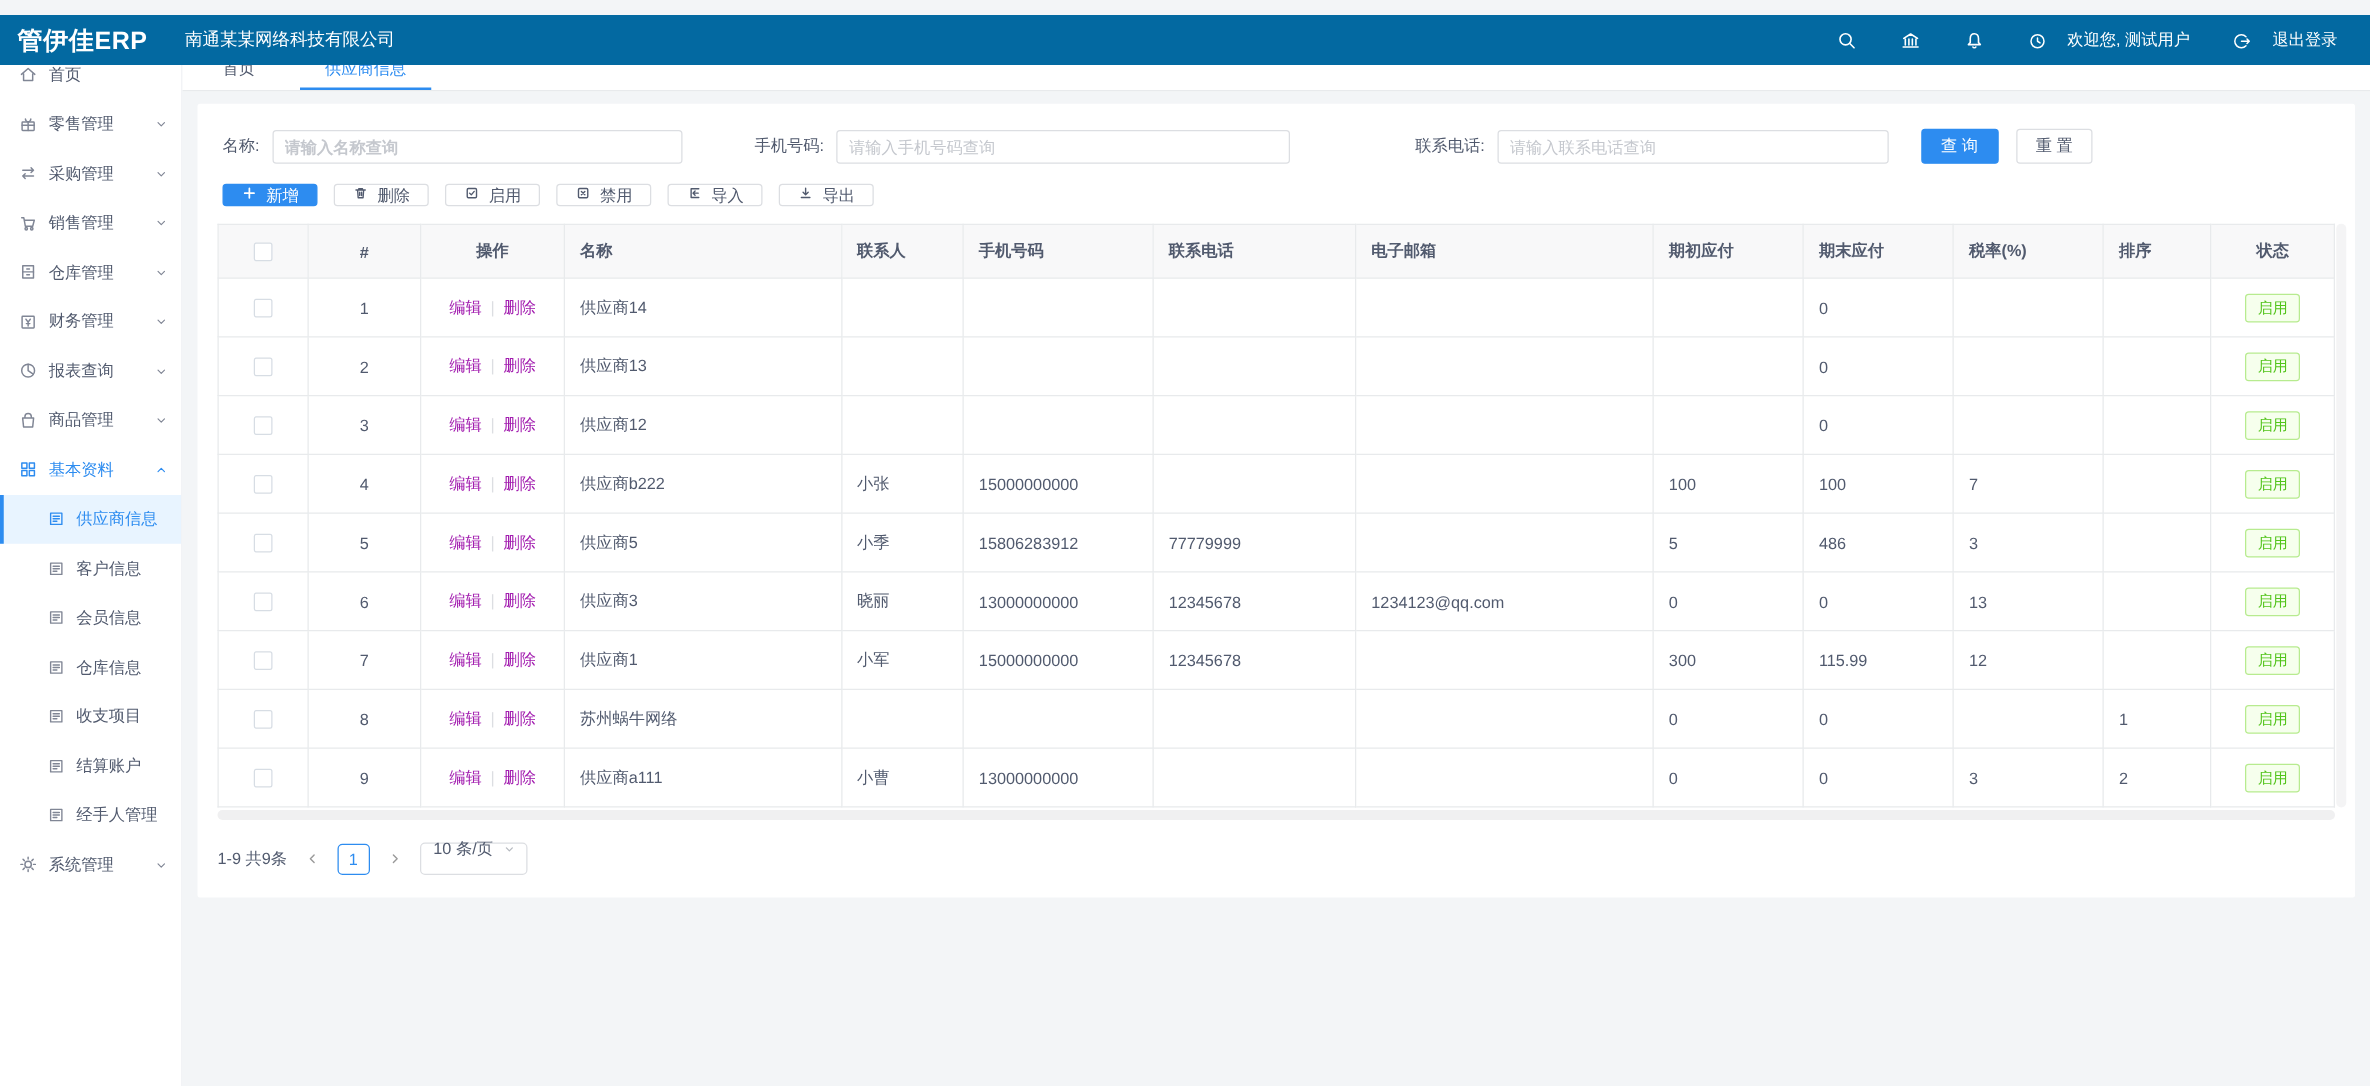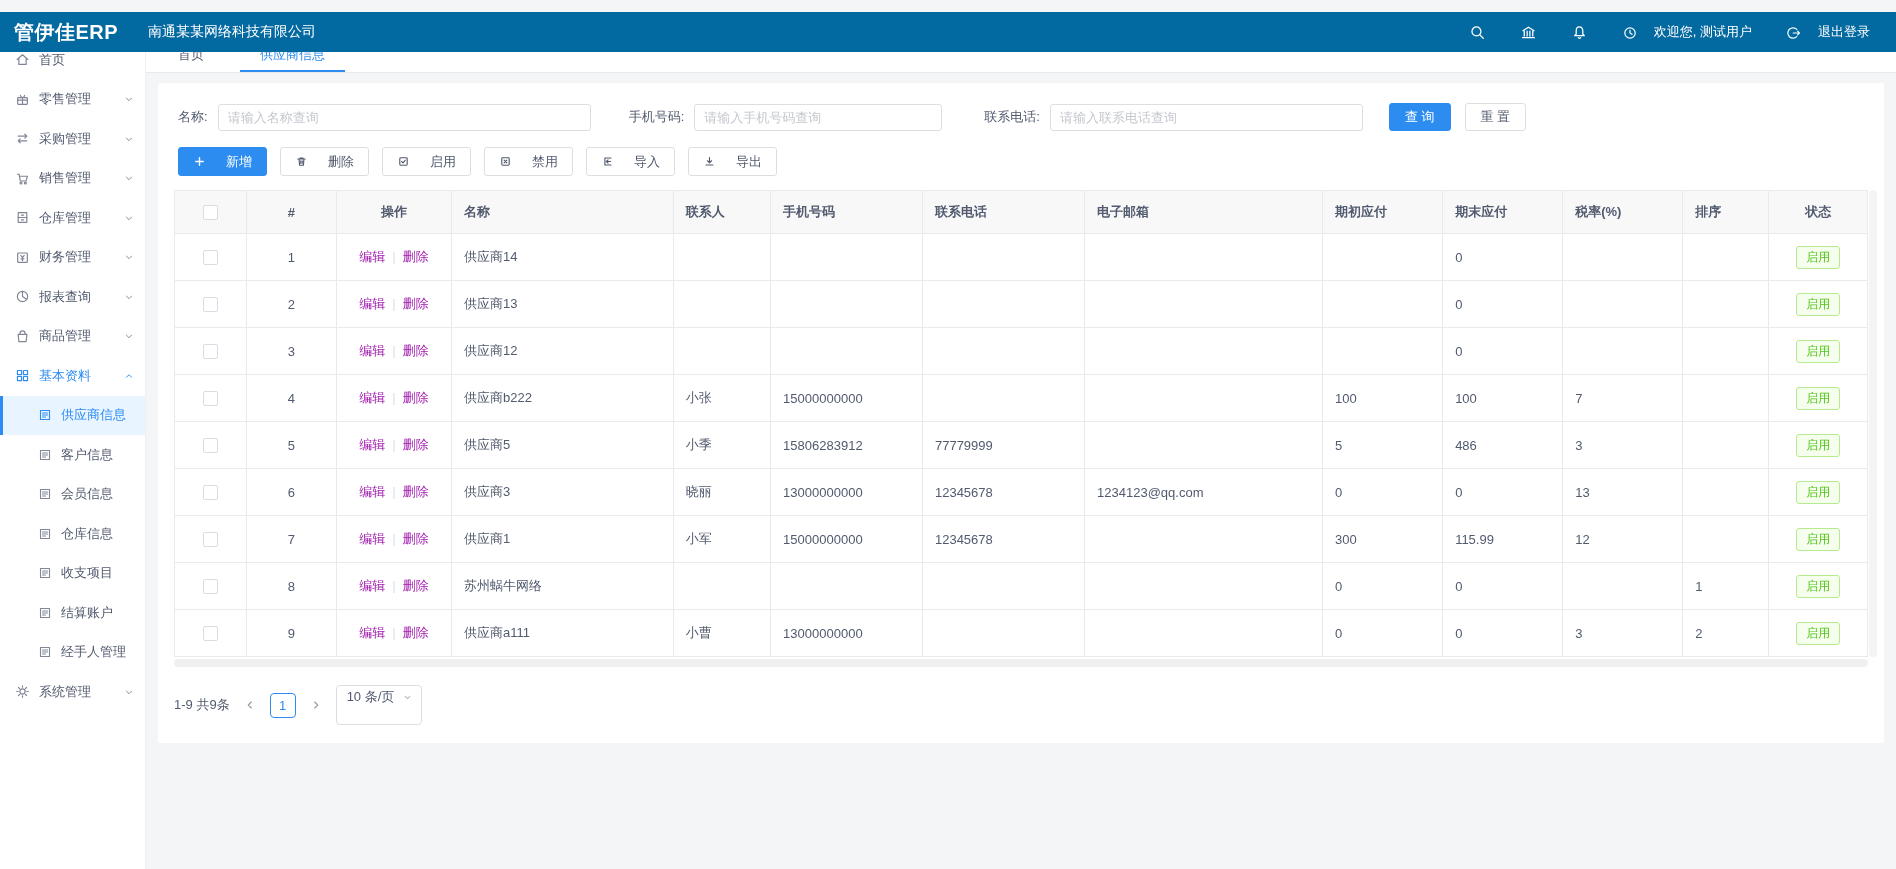--- a/index.html
+++ b/index.html
@@ -30,30 +30,30 @@
   .tab { display:flex; align-items:center; padding:0 20px; font-size:13px; color:#515a6e; cursor:pointer; border-bottom:2px solid transparent; }
   .tab.active { color:#2d8cf0; border-bottom-color:#2d8cf0; }
 
   .card { margin:10px 12px 0 12px; background:#fff; border-radius:2px; padding:6px 16px 18px 16px; }
 
   
   .search-row { display:flex; align-items:center; padding:14px 4px 16px 4px; font-size:13px; color:#515a6e; }
   .search-row label { margin-right:10px; white-space:nowrap; }
   .s-input { height:27px; border:1px solid #dcdee2; border-radius:3px; padding:0 9px; font-size:13px; color:#515a6e; outline:none; font-family:inherit; }
   .s-input::placeholder { color:#c5c8ce; }
-  .w1 { width:373px; margin-right:38px; }
-  .w2 { width:248px; margin-right:42px; }
+  .w1 { width:328px; margin-right:58px;font-weight:bold; }
+  .w2 { width:363px; margin-right:100px; }
   .w3 { width:313px; margin-right:26px; }
   .btn { height:28px; padding:0 15px; border-radius:3px; font-size:13px; cursor:pointer; border:1px solid #dcdee2; background:#fff; color:#515a6e; font-family:inherit; }
   .btn.primary { background:#2d8cf0; border-color:#2d8cf0; color:#fff; }
   .btn + .btn { margin-left:14px; }
 
   
   .toolbar { display:flex; gap:13px; padding:0 4px 14px 4px; }
-  .tbtn { height:29px; display:flex; align-items:center; gap:20px; padding:0 14px; border:1px solid #dcdee2; background:#fff; color:#515a6e; border-radius:3px; font-size:13px; cursor:pointer; font-family:inherit; }
+  .tbtn { height:18px; display:flex; align-items:flex-start; gap:7px; padding:0 14px; border:1px solid #dcdee2; background:#fff; color:#515a6e; border-radius:3px; font-size:13px; cursor:pointer; font-family:inherit; }
   .tbtn.primary { background:#2d8cf0; border-color:#2d8cf0; color:#fff; }
   .ticon { stroke:currentColor; fill:none; stroke-width:1.2; stroke-linecap:round; stroke-linejoin:round; }
 
   
   .table-wrap { position:relative; }
   table { width:100%; border-collapse:collapse; table-layout:fixed; }
   th, td { border:1px solid #e8eaec; font-size:13px; color:#515a6e; padding:0 12px; text-align:left; overflow:hidden; white-space:nowrap; }
   thead th { background:#f8f8f9; height:43px; font-weight:bold; }
   tbody td { height:47px; background:#fff; }
   .c-center { text-align:center; }
@@ -62,21 +62,21 @@
   .sep { color:#dcdee2; margin:0 7px; }
   .badge { display:inline-block; padding:2px 9px; font-size:12px; color:#52c41a; background:#f6ffed; border:1px solid #b7eb8f; border-radius:3px; }
   .v-scroll { position:absolute; top:0; right:-9px; width:8px; height:100%; background:#f4f4f5; border-radius:4px; }
   .h-scroll { height:8px; background:#f0f0f1; margin-top:2px; border-radius:4px; }
 
   
   .pagination { display:flex; justify-content:flex-start; align-items:center; gap:10px; padding:18px 2px 0 0; font-size:13px; color:#515a6e; }
   .pg-arrow { display:flex; align-items:center; justify-content:center; width:20px; height:24px; cursor:pointer; }
   .pg-arrow .picon { stroke:#999; fill:none; stroke-width:1.3; stroke-linecap:round; stroke-linejoin:round; }
   .pg-num { min-width:26px; height:25px; line-height:23px; text-align:center; border:1px solid #2d8cf0; color:#2d8cf0; border-radius:4px; cursor:pointer; }
-  .pg-size { display:flex; align-items:center; gap:8px; height:40px; padding:0 8px 16px 10px; border:1px solid #dcdee2; border-radius:4px; color:#515a6e; cursor:pointer; background:#fff; }
+  .pg-size { display:flex; align-items:center; gap:8px; height:26px; padding:0 8px 16px 10px; border:1px solid #dcdee2; border-radius:4px; color:#515a6e; cursor:pointer; background:#fff; }
 </style>
 </head>
 <body>
 
 <div class="header">
   <div class="logo">管伊佳ERP</div>
   <div class="company">南通某某网络科技有限公司</div>
   <div class="header-right">
     <span class="hgroup">
       <svg class="hicon" width="17" height="17" viewBox="0 0 16 16">

